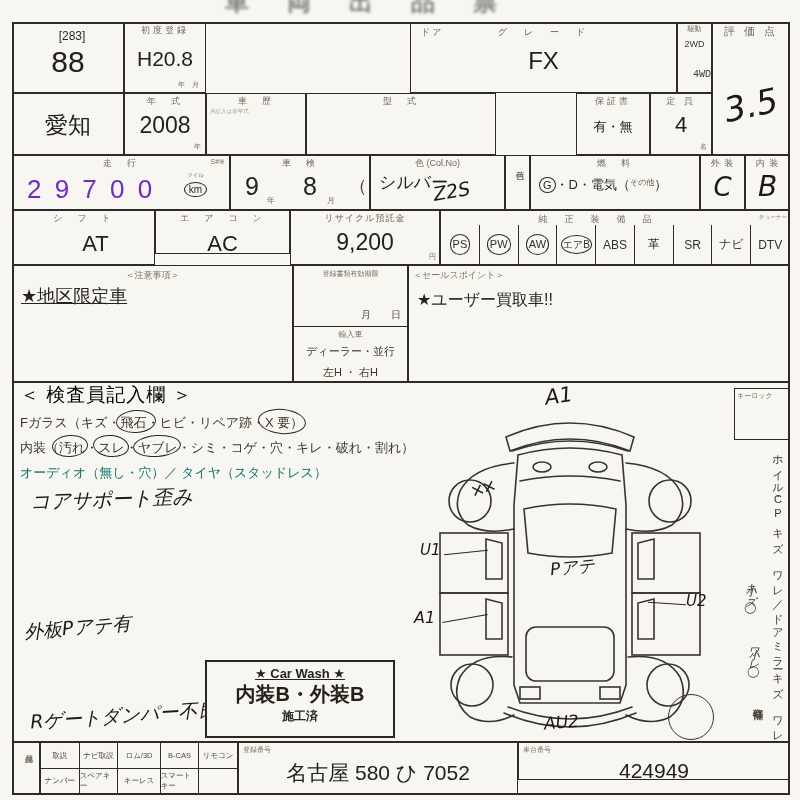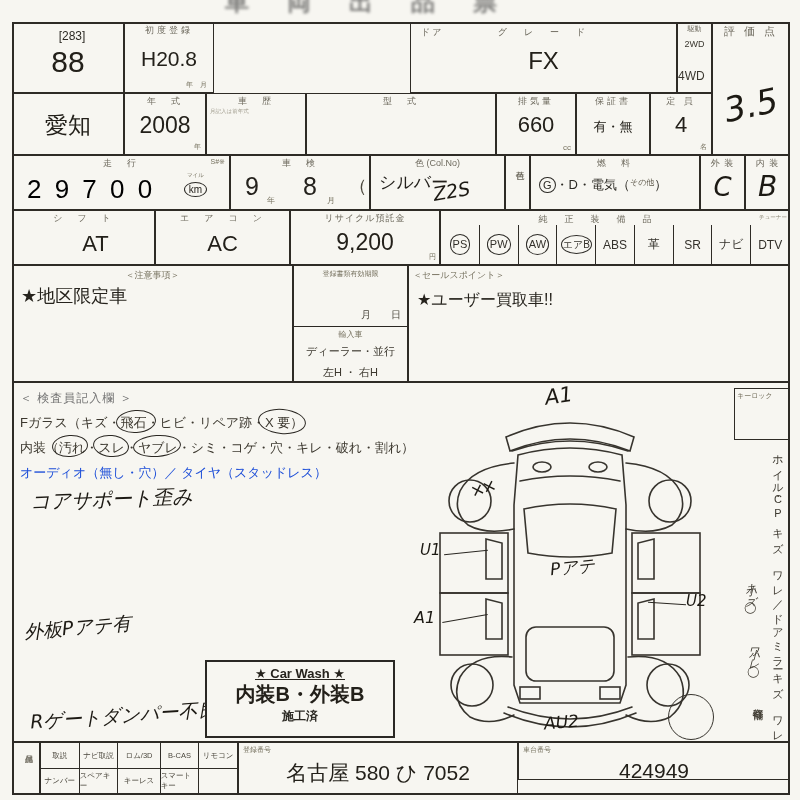--- a/index.html
+++ b/index.html
@@ -35,34 +35,34 @@
 <div class="sheet">
 
   <div class="faded-header">車両出品票</div>
 
   <div class="cell" style="left:12px;top:22px;width:778px;height:773px;border-width:2px;"></div>
 
   <div class="cell" style="left:12px;top:22px;width:112px;height:71px;">
     <div style="position:absolute;top:6px;left:8px;right:0;text-align:center;font-size:12px;color:#2c2a24;">[283]</div>
     <div class="val" style="top:22px;font-size:30px;">88</div>
   </div>
-  <div class="cell" style="left:124px;top:22px;width:90px;height:71px;">
+  <div class="cell" style="left:124px;top:22px;width:82px;height:71px;">
     <div class="lbl lbl-top">初度登録</div>
     <div class="val" style="top:24px;font-size:21px;">H20.8</div>
     <div style="position:absolute;bottom:2px;right:6px;font-size:7px;color:#76715f;">年　月</div>
   </div>
   <div class="cell" style="left:410px;top:22px;width:267px;height:71px;">
     <div style="position:absolute;top:3px;left:10px;font-size:9px;color:#6e6a5e;letter-spacing:2px;">ドア</div>
     <div style="position:absolute;top:3px;left:0;right:0;text-align:center;font-size:9px;color:#6e6a5e;letter-spacing:4px;">グ　レ　ー　ド</div>
     <div class="val" style="top:24px;font-size:24px;">FX</div>
   </div>
   <div class="cell" style="left:677px;top:22px;width:35px;height:71px;">
     <div class="lbl" style="position:absolute;top:2px;left:0;right:0;font-size:7px;letter-spacing:0;">駆動</div>
     <div style="position:absolute;top:16px;left:0;right:0;text-align:center;font-size:9px;color:#3a372f;">2WD</div>
-    <div style="position:absolute;top:46px;left:0;right:0;text-align:left;font-size:12px;color:#3a372f;">4WD</div>
+    <div style="position:absolute;top:46px;left:0;right:0;text-align:right;font-size:10px;color:#3a372f;font-family:Liberation Mono, monospace;">4WD</div>
   </div>
   <div class="cell" style="left:712px;top:22px;width:78px;height:133px;">
     <div class="lbl lbl-top" style="font-size:11px;">評 価 点</div>
     <div class="val hw" style="top:62px;font-size:34px;transform:rotate(-12deg);">3.5</div>
   </div>
 
   <div class="cell" style="left:12px;top:93px;width:112px;height:62px;">
     <div class="val" style="top:16px;font-size:23px;">愛知</div>
   </div>
   <div class="cell" style="left:124px;top:93px;width:82px;height:62px;">
@@ -70,39 +70,34 @@
     <div class="val" style="top:18px;font-size:23px;">2008</div>
     <div style="position:absolute;bottom:2px;right:4px;font-size:7px;color:#76715f;">年</div>
   </div>
   <div class="cell" style="left:206px;top:93px;width:100px;height:62px;">
     <div class="lbl lbl-top">車　歴</div>
     <div style="position:absolute;top:14px;left:3px;font-size:5.5px;color:#8a8574;opacity:.8;">月記入は前年式</div>
   </div>
   <div class="cell" style="left:306px;top:93px;width:190px;height:62px;">
     <div class="lbl lbl-top">型　式</div>
   </div>
-  <div class="cell" style="left:496px;top:93px;width:80px;height:62px;">
-    <div class="lbl lbl-top">排気量</div>
-    <div class="val" style="top:18px;font-size:22px;">660</div>
-    <div style="position:absolute;bottom:2px;right:4px;font-size:8px;color:#76715f;">cc</div>
-  </div>
   <div class="cell" style="left:576px;top:93px;width:74px;height:62px;">
     <div class="lbl lbl-top">保証書</div>
     <div class="val" style="top:24px;font-size:13px;">有・無</div>
   </div>
   <div class="cell" style="left:650px;top:93px;width:62px;height:62px;">
     <div class="lbl lbl-top">定 員</div>
     <div class="val" style="top:18px;font-size:22px;">4</div>
     <div style="position:absolute;bottom:2px;right:4px;font-size:7px;color:#76715f;">名</div>
   </div>
 
   <div class="cell" style="left:12px;top:155px;width:218px;height:55px;">
     <div class="lbl lbl-top">走　行</div>
     <div style="position:absolute;top:2px;right:4px;font-size:7px;color:#76715f;">S#※</div>
-    <div style="position:absolute;top:18px;left:14px;font-size:26px;letter-spacing:3px;color:#000000;">2 9  7 0 0</div>
+    <div style="position:absolute;top:18px;left:14px;font-size:26px;letter-spacing:3px;color:#6d28d9;">2 9  7 0 0</div>
     <div style="position:absolute;top:16px;right:22px;text-align:center;">
       <div class="tiny" style="font-size:5.5px;">マイル</div>
       <span class="oval" style="font-size:10px;padding:1px 4px;">km</span>
     </div>
   </div>
   <div class="cell" style="left:230px;top:155px;width:140px;height:55px;">
     <div class="lbl lbl-top">車　検</div>
     <div style="position:absolute;top:16px;left:14px;font-size:25px;">9</div>
     <div style="position:absolute;bottom:3px;left:36px;font-size:8px;color:#76715f;">年</div>
     <div style="position:absolute;top:16px;left:72px;font-size:25px;">8</div>
@@ -129,21 +124,21 @@
   </div>
   <div class="cell" style="left:745px;top:155px;width:45px;height:55px;">
     <div class="lbl lbl-top" style="letter-spacing:1px;">内 装</div>
     <div class="val hw" style="top:14px;font-size:28px;">B</div>
   </div>
 
   <div class="cell" style="left:12px;top:210px;width:143px;height:55px;">
     <div class="lbl lbl-top">シ　フ　ト</div>
     <div class="val" style="top:20px;font-size:22px;padding-left:24px;">AT</div>
   </div>
-  <div class="cell" style="left:155px;top:210px;width:135px;height:55px;padding-left:32px;">
+  <div class="cell" style="left:155px;top:210px;width:135px;height:44px;padding-left:32px;">
     <div class="lbl lbl-top">エ　ア　コ　ン</div>
     <div class="val" style="top:20px;font-size:22px;">AC</div>
   </div>
   <div class="cell" style="left:290px;top:210px;width:150px;height:55px;">
     <div class="lbl lbl-top" style="letter-spacing:1px;">リサイクル預託金</div>
     <div class="val" style="top:18px;font-size:23px;">9,200</div>
     <div style="position:absolute;bottom:2px;right:3px;font-size:7px;color:#76715f;">円</div>
   </div>
   <div class="cell" style="left:440px;top:210px;width:350px;height:55px;">
     <div style="position:absolute;top:2px;left:0;width:312px;text-align:center;font-size:9px;color:#6e6a5e;letter-spacing:4px;">純　正　装　備　品</div>
@@ -174,40 +169,40 @@
           <span>ナビ</span>
         </div>
       <div class="eq-item" style="border-left:1.6px solid #2e2b26;">
           <span>DTV</span>
         </div>
     </div>
   </div>
 
   <div class="cell" style="left:12px;top:265px;width:281px;height:117px;">
     <div style="position:absolute;top:3px;left:0;right:0;text-align:center;font-size:9px;color:#76715f;">＜注意事項＞</div>
-    <div style="position:absolute;top:18px;left:8px;font-size:18px;color:#26231d;">★地区限定車</div>
+    <div style="position:absolute;top:18px;left:8px;font-size:18px;color:#26231d;text-decoration:underline;">★地区限定車</div>
   </div>
   <div class="cell" style="left:293px;top:265px;width:115px;height:117px;">
     <div style="position:absolute;top:3px;left:0;right:0;text-align:center;font-size:7px;color:#76715f;">登録書類有効期限</div>
     <div style="position:absolute;top:42px;left:0;right:6px;text-align:right;font-size:10px;color:#4c483e;">月　　日</div>
     <div class="hline" style="left:0;right:0;top:60px;"></div>
     <div style="position:absolute;top:63px;left:0;right:0;text-align:center;font-size:8px;color:#76715f;">輸入車</div>
     <div style="position:absolute;top:78px;left:0;right:0;text-align:center;font-size:11px;color:#3c382f;">ディーラー・並行</div>
     <div style="position:absolute;top:99px;left:0;right:0;text-align:center;font-size:11px;color:#3c382f;">左H ・ 右H</div>
   </div>
   <div class="cell" style="left:408px;top:265px;width:382px;height:117px;">
     <div style="position:absolute;top:3px;left:4px;font-size:9px;color:#76715f;">＜セールスポイント＞</div>
     <div style="position:absolute;top:24px;left:8px;font-size:16px;color:#26231d;">★ユーザー買取車!!</div>
   </div>
 
   <div class="cell" style="left:12px;top:382px;width:778px;height:360px;"></div>
-  <div style="position:absolute;left:20px;top:390px;font-size:12px;letter-spacing:1px;color:#737373;">＜ 検査員記入欄 ＞</div>
+  <div style="position:absolute;left:20px;top:382px;font-size:19px;letter-spacing:1px;color:#000000;">＜ 検査員記入欄 ＞</div>
   <div style="position:absolute;left:20px;top:414px;font-size:13px;color:#3c382f;">Fガラス（キズ・飛石・ヒビ・リペア跡・X 要）</div>
   <div style="position:absolute;left:20px;top:439px;font-size:13px;color:#3c382f;">内装（汚れ・スレ・ヤブレ・シミ・コゲ・穴・キレ・破れ・割れ）</div>
-  <div style="position:absolute;left:20px;top:464px;font-size:13px;color:#1d4ed8;">オーディオ（無し・穴）／ タイヤ（スタッドレス）</div>
+  <div style="position:absolute;left:20px;top:464px;font-size:13px;color:#0f766e;">オーディオ（無し・穴）／ タイヤ（スタッドレス）</div>
 
   <div class="circle-mark" style="left:116px;top:410px;width:38px;height:21px;"></div>
   <div class="circle-mark" style="left:258px;top:409px;width:46px;height:23px;transform:rotate(5deg);"></div>
   <div class="circle-mark" style="left:52px;top:435px;width:34px;height:20px;"></div>
   <div class="circle-mark" style="left:93px;top:435px;width:34px;height:20px;transform:rotate(6deg);"></div>
   <div class="circle-mark" style="left:133px;top:435px;width:46px;height:20px;"></div>
 
   <div class="hw" style="position:absolute;left:30px;top:486px;font-size:20px;transform:rotate(-2deg);">コアサポート歪み</div>
   <div class="hw" style="position:absolute;left:24px;top:615px;font-size:19px;transform:rotate(-5deg);">外板Pアテ有</div>
   <div class="hw" style="position:absolute;left:30px;top:703px;font-size:19px;transform:rotate(-4deg);">Rゲートダンパー不良</div>

